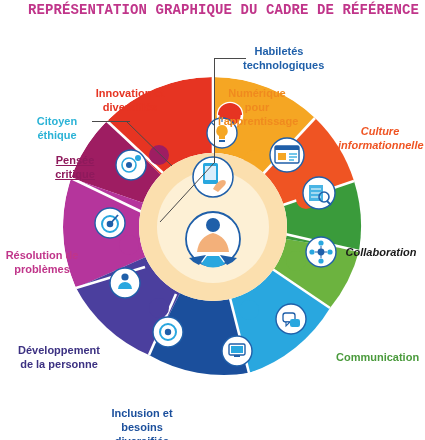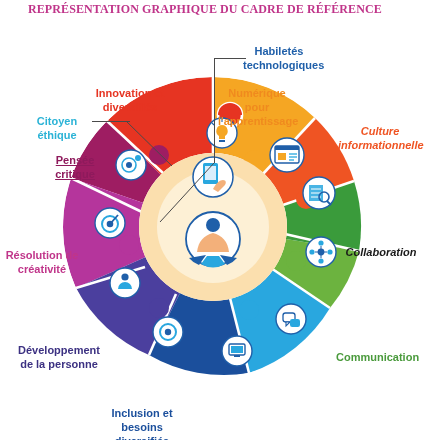--- a/index.html
+++ b/index.html
@@ -2,23 +2,23 @@
 <html><head>
 <meta charset="utf-8">
 <style>
   html,body{margin:0;padding:0;background:#ffffff;}
   body{width:425px;height:440px;overflow:hidden;
        font-family:"Liberation Sans","DejaVu Sans",sans-serif;}
   #stage{position:relative;width:425px;height:440px;background:#fff;}
 
   #title{
     position:absolute;left:28px;top:2px;
-    font-size:12px;font-weight:700;letter-spacing:.1px;
+    font-size:14px;font-weight:700;letter-spacing:.1px;
     color:#c0358a;white-space:nowrap;
-    font-family:Liberation Serif, serif;
+    font-family:Liberation Mono, monospace;
   }
 
   .wheel{position:absolute;left:53px;top:55px;width:320px;height:345px;}
 
   .lbl{position:absolute;font-size:11px;font-weight:700;line-height:1.28;
        text-align:center;white-space:pre-line;}
   .lead{position:absolute;background:#4a4a4a;height:1px;}
   .leadv{position:absolute;background:#4a4a4a;width:1px;}
 </style>
 </head>
@@ -228,15 +228,15 @@
   <div class="lbl" style="left:336px;top:350px;width:80px;color:#4a9a3c;">Communication</div>
 
 
   <div class="lbl" style="left:12px;top:343px;width:94px;color:#3c3182;">Développement
 de la personne</div>
 
   <div class="lbl" style="left:94px;top:406px;width:96px;color:#1b4f9c;">Inclusion et
 besoins diversifiés</div>
 
   <div class="lbl" style="left:2px;top:248px;width:80px;color:#c0358a;">Résolution de
-créativité</div>
+problèmes</div>
 
 </div>
 
 </body></html>

